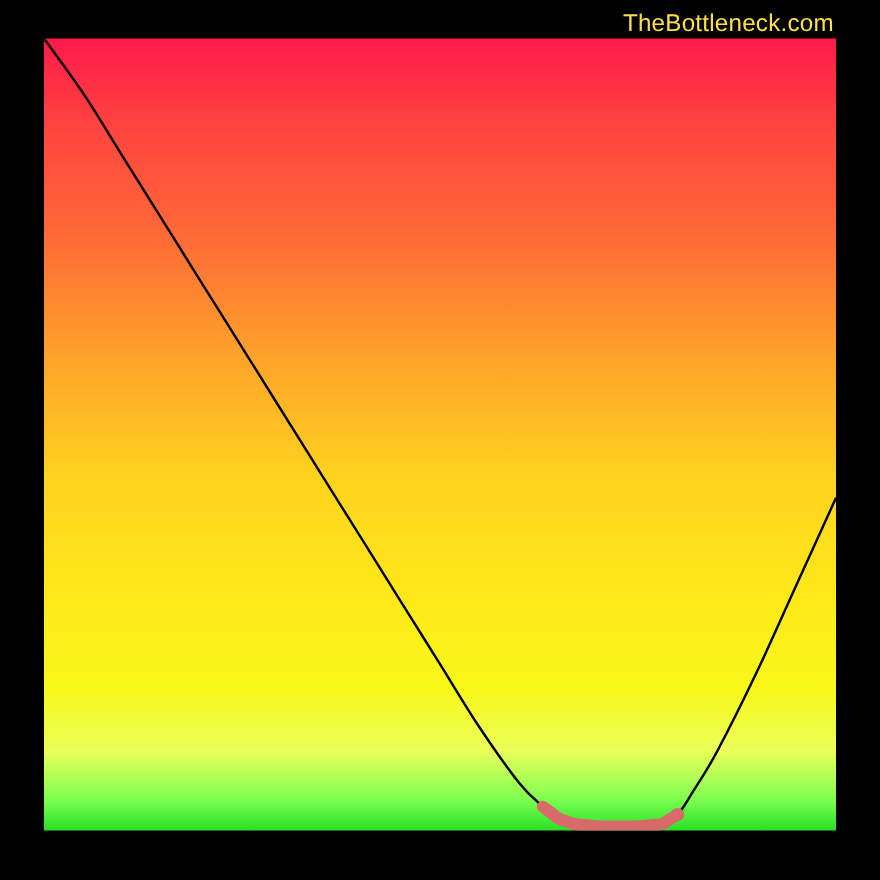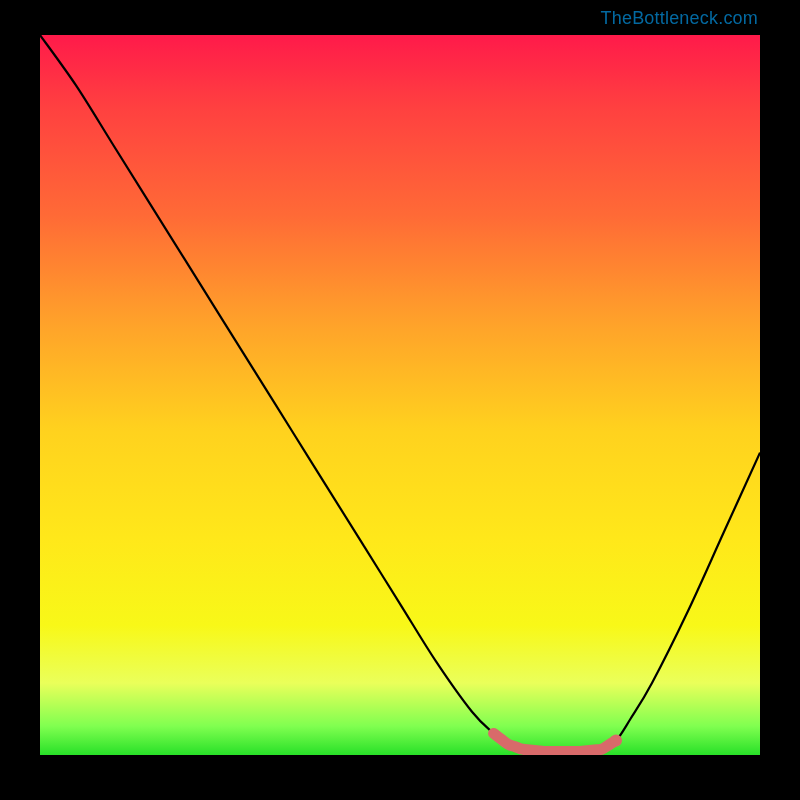--- a/index.html
+++ b/index.html
@@ -27,22 +27,22 @@
       #f8f818 82%,
       #eaff5a 90%,
       #80ff50 96%,
       #28e028 100%
     );
   }
   .watermark {
     position: absolute;
     top: 8px;
     right: 42px;
-    color: #0369a1;
-    font-size: 18px;
+    color: #fde047;
+    font-size: 22px;
     font-weight: 400;
     letter-spacing: 0.2px;
   }
   svg.curve-layer {
     position: absolute;
     left: 0;
     top: 0;
     width: 720px;
     height: 720px;
   }

